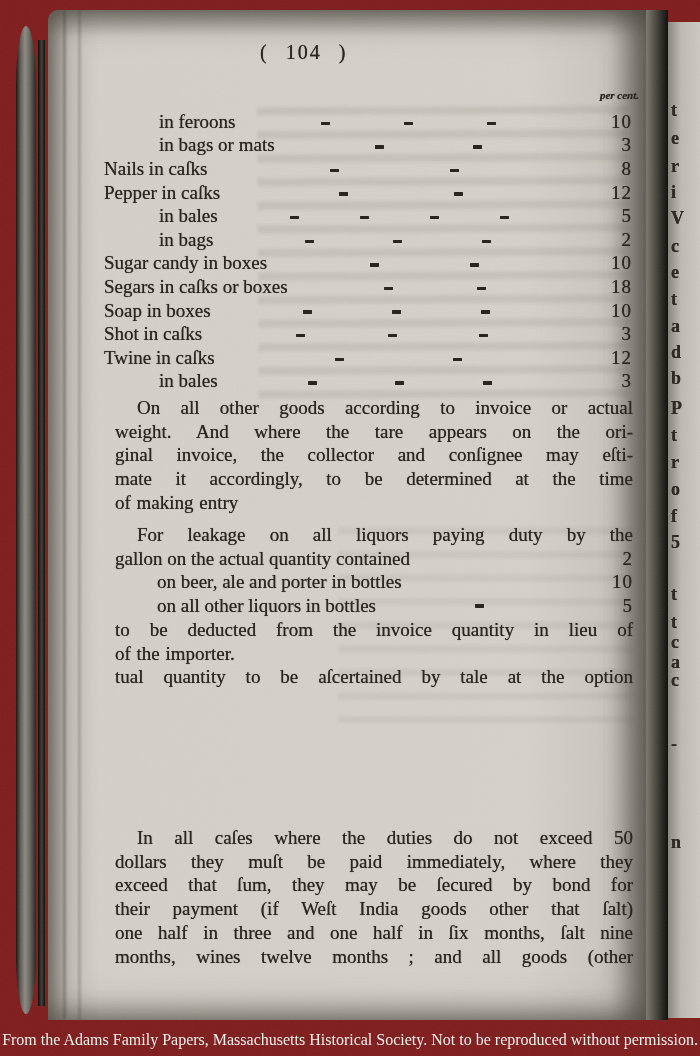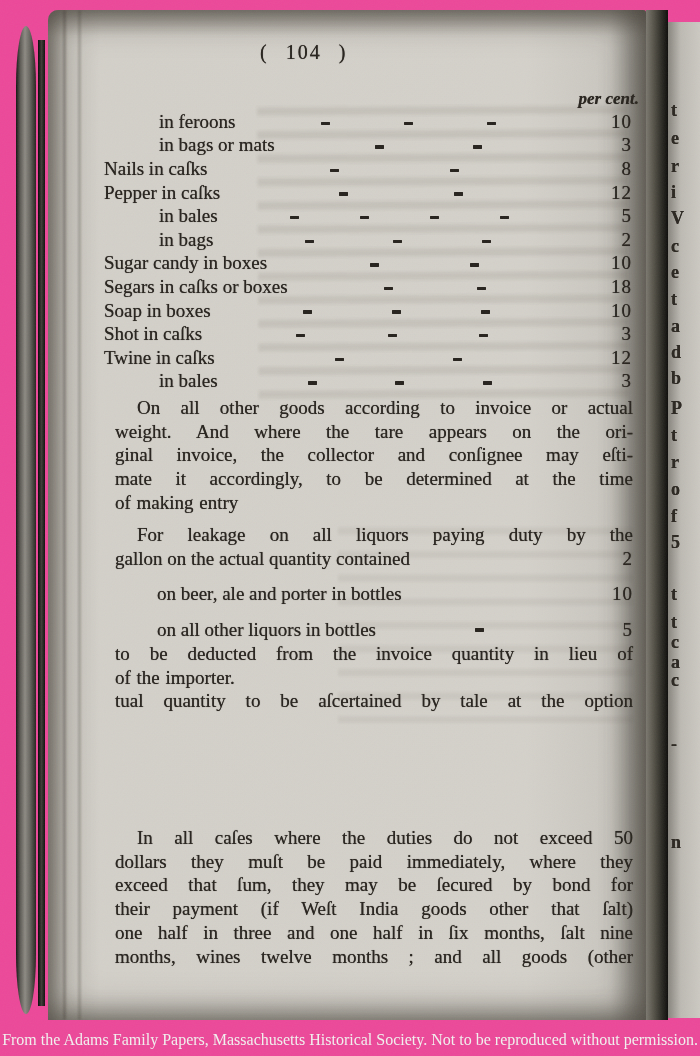--- a/index.html
+++ b/index.html
@@ -1,16 +1,16 @@
 <!DOCTYPE html>
 <html><head>
 <meta charset="utf-8">
 <style>
   html,body{margin:0;padding:0;background:#060606;}
-  .stage{position:relative;width:700px;height:1056px;background:#ec4899;overflow:hidden;
+  .stage{position:relative;width:700px;height:1056px;background:#7f1d1d;overflow:hidden;
          font-family:"Liberation Serif", serif;}
 
   
   .edge-strip{position:absolute;left:16px;top:26px;width:20px;height:988px;border-radius:10px/60px;
     background:linear-gradient(90deg,#141412 0,#5e5c56 22%,#8d8a83 45%,#6a6862 68%,#26251f 100%);}
   .edge-strip2{position:absolute;left:38px;top:40px;width:7px;height:966px;
     background:linear-gradient(90deg,#0a0a09,#3d3b36 50%,#11100e);}
   .page{position:absolute;left:48px;top:10px;width:598px;height:1010px;border-radius:10px 3px 0 0;
     background:
       linear-gradient(180deg, rgba(90,85,76,.28) 0, rgba(90,85,76,0) 26px),
@@ -32,35 +32,35 @@
   
   .ghost{position:absolute;pointer-events:none;filter:blur(1.8px);opacity:.9;}
   .g1{left:210px;top:88px;width:370px;height:306px;transform:rotate(-.3deg);
     background:repeating-linear-gradient(180deg, rgba(108,101,90,0) 0 7px, rgba(108,101,90,.15) 10px 15px, rgba(108,101,90,0) 18px 23.6px);}
   .g2{left:290px;top:508px;width:295px;height:205px;
     background:repeating-linear-gradient(180deg, rgba(108,101,90,0) 0 8px, rgba(108,101,90,.11) 11px 15px, rgba(108,101,90,0) 18px 23.6px);}
 
   
   .ink{color:#27231e;text-shadow:0 0 .7px rgba(45,39,32,.85);}
   .pagenum{position:absolute;left:212px;top:31px;font-size:20px;letter-spacing:2px;word-spacing:10px;}
-  .percent{position:absolute;right:7px;top:79px;font-style:italic;font-size:17px;font-weight:bold;}
+  .percent{position:absolute;right:7px;top:79px;font-style:italic;font-size:11px;font-weight:bold;}
 
   .ratetable{position:absolute;left:56px;top:100px;right:14px;}
   .rrow{display:flex;align-items:center;height:23.6px;font-size:19px;}
   .rrow.ind{padding-left:55px;}
   .leaders{flex:1;display:flex;justify-content:space-evenly;align-items:center;margin:3px 26px 0 12px;}
   .dash{width:9px;height:3.4px;background:#26221d;border-radius:1px;box-shadow:0 0 .6px rgba(45,39,32,.9);}
   .rval{width:36px;text-align:right;font-size:19px;letter-spacing:1px;}
 
   .para{position:absolute;left:67px;width:518px;font-size:19px;}
   .line{line-height:23.7px;min-height:23.7px;word-spacing:1px;}
   .line.j{text-align:justify;text-align-last:justify;}
   .line.ind{text-indent:22px;}
   .vrow{display:flex;align-items:baseline;line-height:23.7px;font-size:19px;}
-  .vrow.ind1{padding-left:42px;margin-top:12px;}
+  .vrow.ind1{padding-left:42px;}
   .vrow .leaders{margin:0 24px 0 10px;align-self:center;}
   .p1{top:386px;} .p2{top:513px;} .p3{top:792px;margin-top:24px;}
   .heading{position:absolute;left:0;right:0;top:736px;text-align:center;font-style:italic;
     font-size:22px;word-spacing:5px;letter-spacing:.5px;}
 
   .caption{position:absolute;left:0;right:0;top:1031px;text-align:center;color:#f2f1ef;
     font-size:16px;font-family:"Liberation Serif",serif;}
 
   .grain{position:absolute;inset:0;pointer-events:none;opacity:.05;}
 </style>

